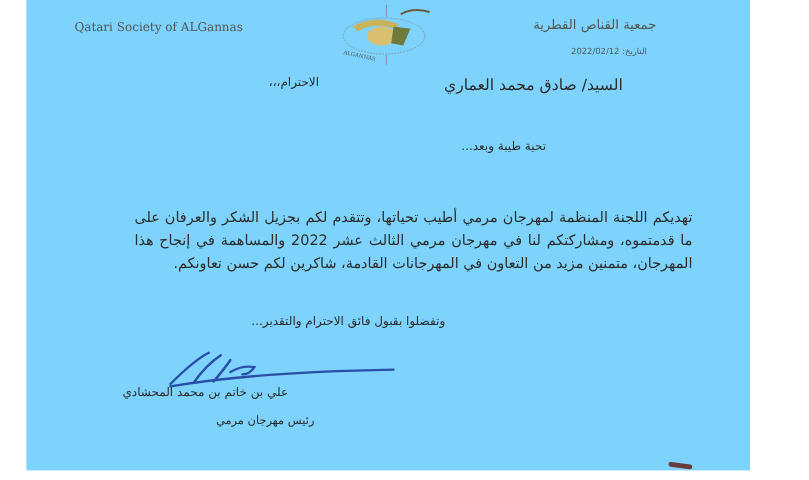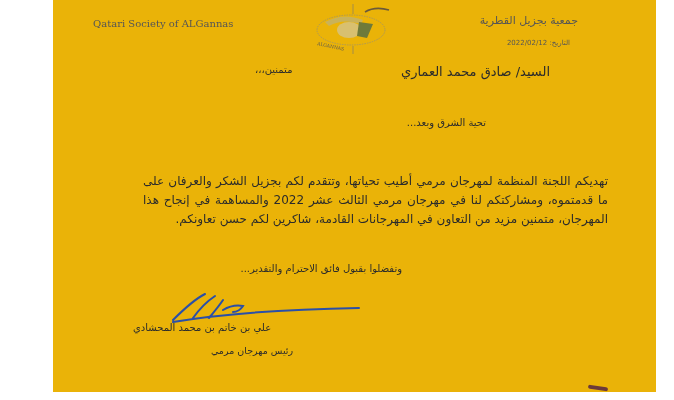--- a/index.html
+++ b/index.html
@@ -1,17 +1,17 @@
 <!DOCTYPE html>
 <html><head>
 <meta charset="utf-8">
 <style>
   html, body { margin:0; padding:0; background:#ffffff; }
   body { width:674px; height:400px; position:relative; overflow:hidden; font-family:"DejaVu Sans", sans-serif; }
-  .page { position:absolute; left:53px; top:0; width:603px; height:392px; background:#eab308; }
+  .page { position:absolute; left:22px; top:0; width:603px; height:392px; background:#7dd3fc; }
   .abs { position:absolute; white-space:nowrap; color:#2b2b2b; }
   .rtl { direction:rtl; text-align:right; }
   .eng-name { left:40px; top:18px; font-family:"DejaVu Serif", serif; font-size:10px; color:#555; }
   .ar-name { right:78px; top:14px; font-size:11px; color:#555; }
   .date { right:86px; top:39px; font-size:7px; color:#555; }
   .logo { left:250px; top:2px; width:100px; height:52px; }
   .addr1 { right:106px; top:64px; font-size:13px; }
   .addr2 { right:106px; top:91px; font-size:10px; }
   .respect { left:202px; top:64px; font-size:10px; }
   .greet { right:170px; top:117px; font-size:10px; }
@@ -40,31 +40,31 @@
       <line x1="50" y1="44" x2="50" y2="52" stroke="#777" stroke-width="0.6"></line>
       <ellipse cx="48" cy="28" rx="34" ry="15" fill="none" stroke="#888" stroke-width="0.6" stroke-dasharray="1.5,1"></ellipse>
       <path d="M22 20 Q40 10 60 18 L58 22 Q40 16 26 24 Z" fill="#c9b25a"></path>
       <ellipse cx="46" cy="28" rx="12" ry="8" fill="#d8c070"></ellipse>
       <path d="M56 20 L70 22 L64 36 L54 34 Z" fill="#6e7a3a"></path>
       <path d="M62 10 Q72 4 86 8" fill="none" stroke="#6b5a3a" stroke-width="1.6"></path>
       <text x="14" y="43" font-size="4.5" fill="#555" font-family="DejaVu Serif, serif" transform="rotate(12 14 43)">ALGANNAS</text>
     </svg>
   </div>
 
-  <div class="abs rtl ar-name">جمعية بجزيل القطرية</div>
+  <div class="abs rtl ar-name">جمعية القناص القطرية</div>
 
   <div class="abs rtl date">
     <span>التاريخ:</span>
     <span>2022/02/12</span>
   </div>
 
   <div class="abs rtl addr1">السيد/ صادق محمد العماري</div>
-  <div class="abs rtl respect">متمنين،،،</div>
+  <div class="abs rtl respect">الاحترام،،،</div>
 
-  <div class="abs rtl greet">تحية الشرق وبعد...</div>
+  <div class="abs rtl greet">تحية طيبة وبعد...</div>
 
 
   <div class="abs rtl body-p">تهديكم اللجنة المنظمة لمهرجان مرمي أطيب تحياتها، وتتقدم لكم بجزيل الشكر والعرفان على ما قدمتموه، ومشاركتكم لنا في مهرجان مرمي الثالث عشر 2022 والمساهمة في إنجاح هذا المهرجان، متمنين مزيد من التعاون في المهرجانات القادمة، شاكرين لكم حسن تعاونكم.</div>
 
   <div class="abs rtl closing">وتفضلوا بقبول فائق الاحترام والتقدير...</div>
 
   <div class="abs signature">
     <svg width="200" height="40" viewBox="0 0 200 40">
       <path d="M10 30 Q30 10 42 4 M30 28 Q40 14 52 6 M46 28 Q56 16 60 10 M60 20 Q70 14 80 16 Q76 22 70 22 M10 32 Q80 20 196 18" fill="none" stroke="#2a4fa8" stroke-width="2" stroke-linecap="round"></path>
     </svg>

